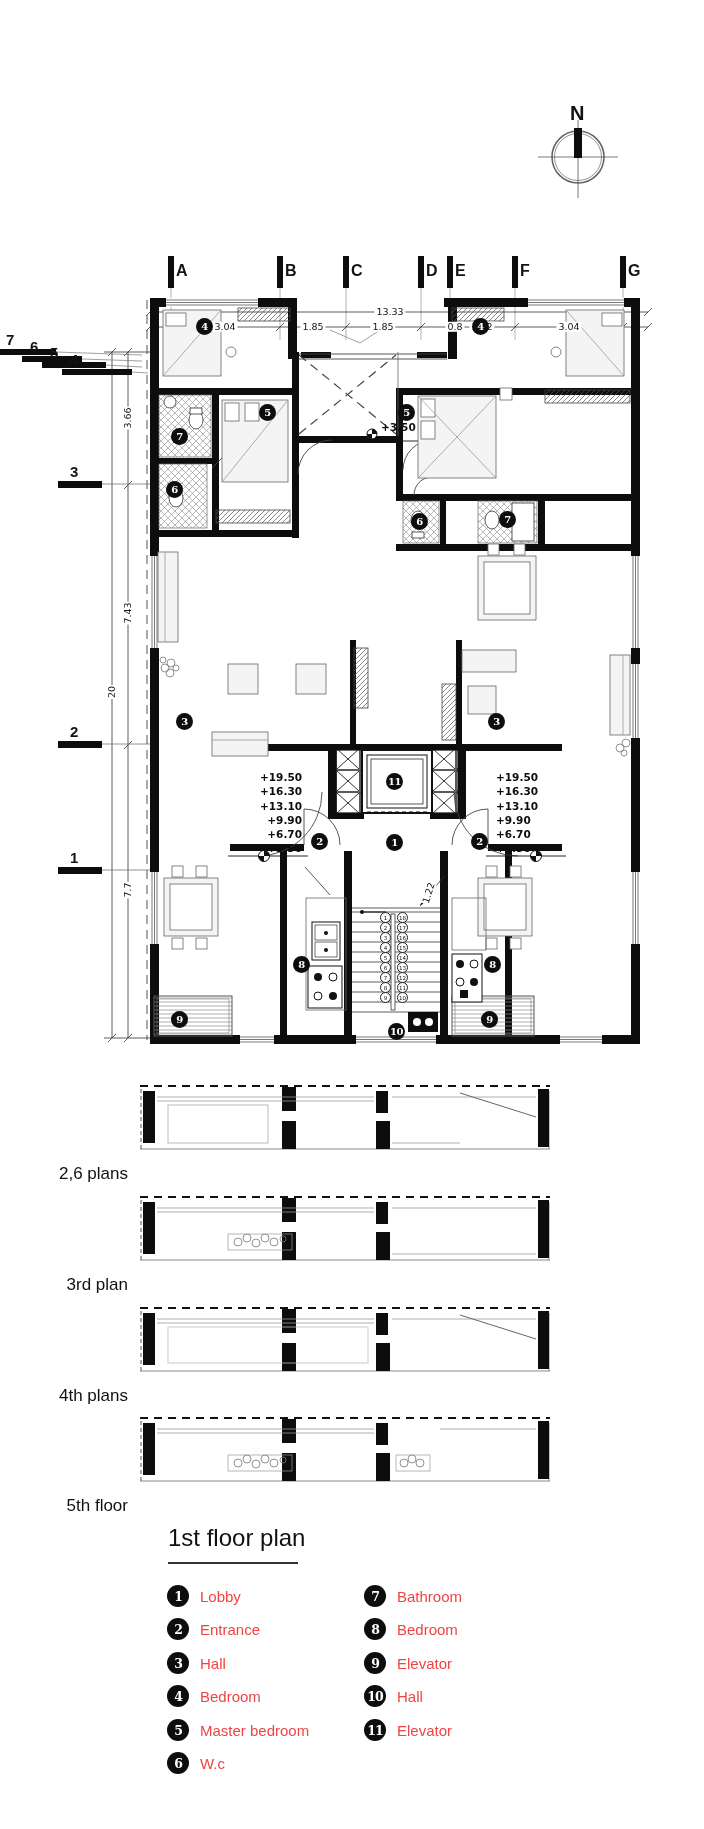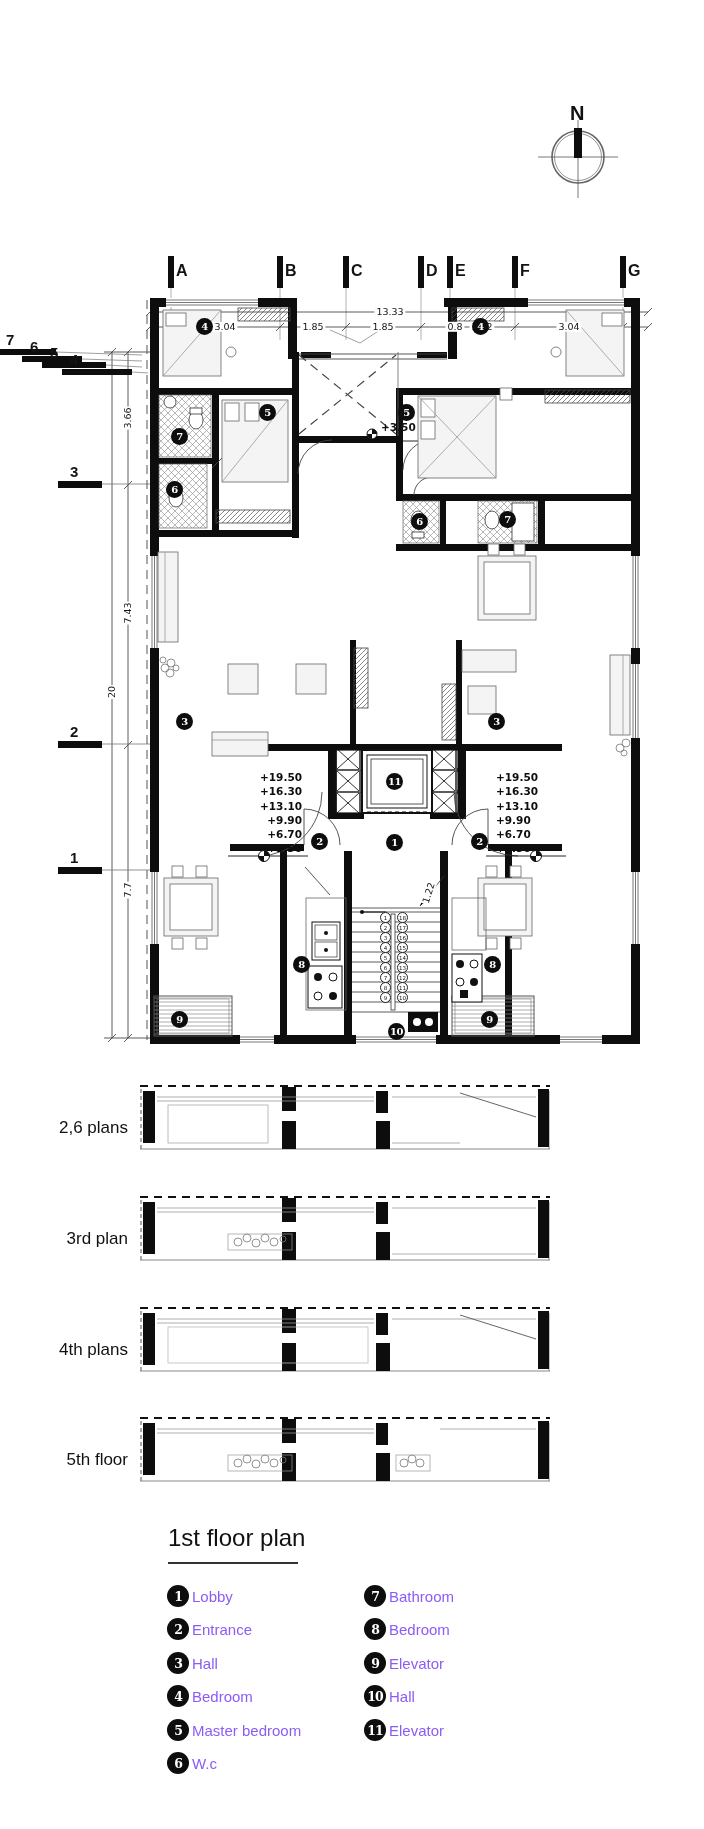--- a/index.html
+++ b/index.html
@@ -12,28 +12,28 @@
   .dim{font:9.5px/1.1 "DejaVu Sans",sans-serif;background:#fff;padding:0 2px;transform:translate(-50%,-50%);}
   .vdim{font:9.5px/1.1 "DejaVu Sans",sans-serif;background:#fff;padding:0 1px;transform:translate(-50%,-50%) rotate(-90deg);}
   .lvl{position:absolute;font:bold 10.5px/14.3px "DejaVu Sans",sans-serif;color:#0d0d0d;}
   .lvl div{height:14.3px;}
   .mk{position:absolute;width:17px;height:17px;border-radius:50%;background:#0d0d0d;color:#fff;
       display:flex;align-items:center;justify-content:center;
       font:bold 10px "DejaVu Serif",serif;letter-spacing:-0.5px;}
   .st{position:absolute;width:9px;height:9px;border-radius:50%;border:0.8px solid #222;background:#fff;
       color:#111;display:flex;align-items:center;justify-content:center;font:5.5px "DejaVu Sans",sans-serif;}
   .striplabel{position:absolute;left:28px;width:100px;text-align:right;
-      font:17px "Liberation Sans",sans-serif;color:#111;}
+      font:17px "Liberation Sans",sans-serif;color:#111;margin-top:46px;}
   .legend-title{position:absolute;left:168px;top:1524px;font:24px "Liberation Sans",sans-serif;color:#111;}
   .legend-underline{position:absolute;left:168px;top:1562px;width:130px;height:1.5px;background:#333;}
   .lg-item{position:absolute;display:flex;align-items:center;height:24px;}
   .lg-circle{width:22px;height:22px;border-radius:50%;background:#0d0d0d;color:#fff;flex:0 0 22px;
       display:flex;align-items:center;justify-content:center;
       font:bold 12.5px "DejaVu Serif",serif;letter-spacing:-1px;}
-  .lg-label{margin-left:3px;font:15px "Liberation Sans",sans-serif;color:#8b5cf6;}
+  .lg-label{margin-left:11px;font:15px "Liberation Sans",sans-serif;color:#ef4444;}
   .northN{position:absolute;left:570px;top:102px;font:bold 20px "Liberation Sans",sans-serif;color:#111;}
 </style>
 </head>
 <body>
 
 <div id="canvas">
 
   <svg width="704" height="1829" viewBox="0 0 704 1829">
     <defs>
       <pattern id="tile" width="7" height="7" patternUnits="userSpaceOnUse">

